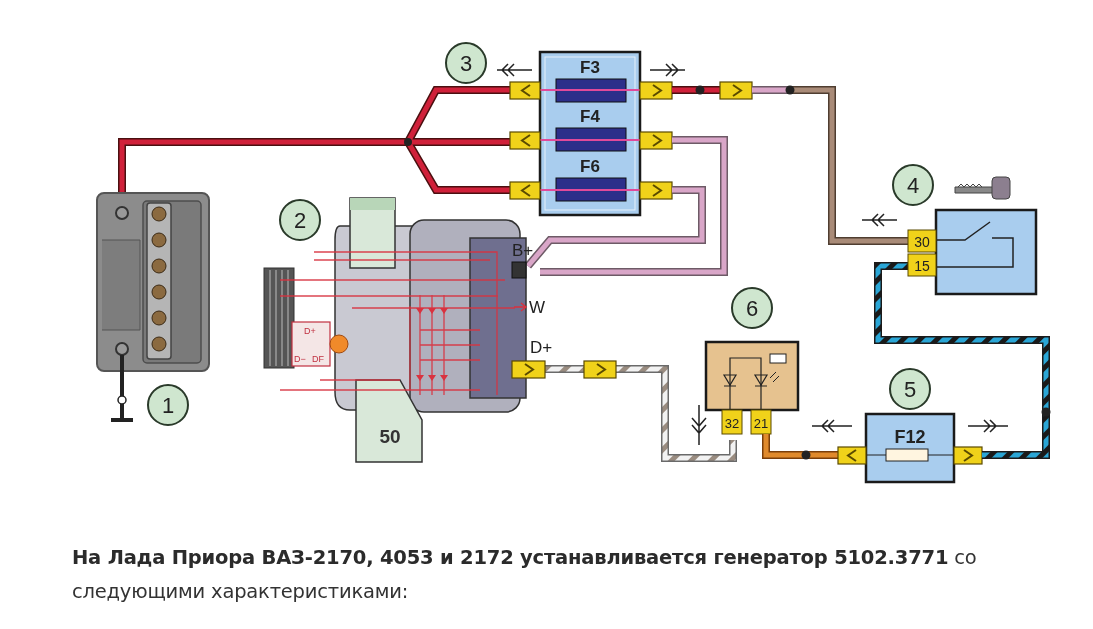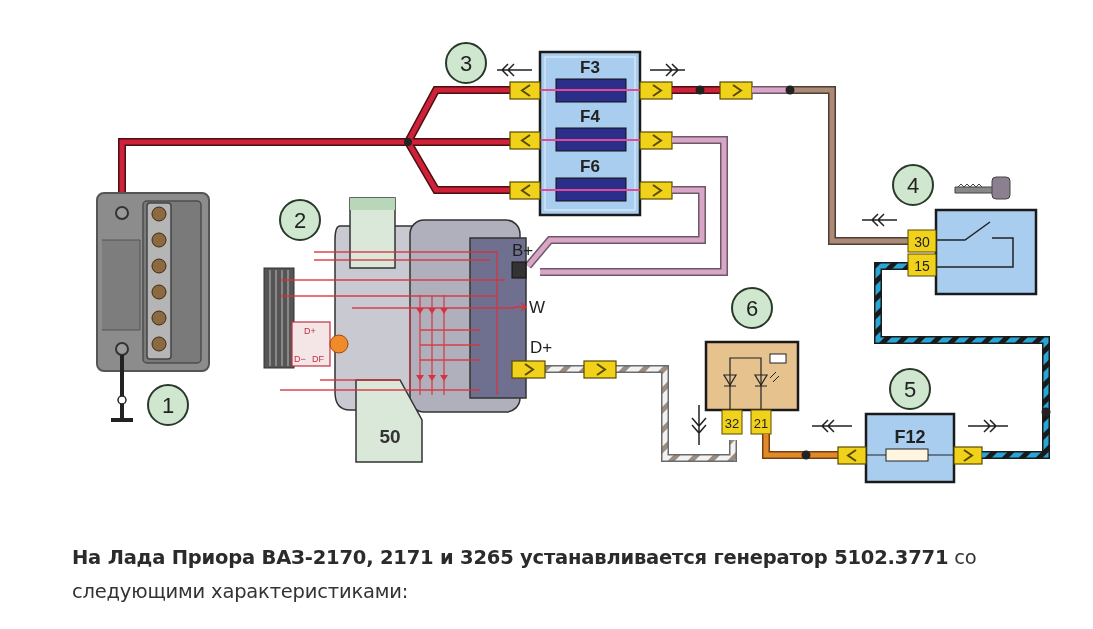--- a/index.html
+++ b/index.html
@@ -249,13 +249,13 @@
   <g>
     <circle cx="910" cy="389" r="20" fill="#cfe6cf" stroke="#2a3a2a" stroke-width="2"></circle>
     <text x="910" y="397" font-size="22" text-anchor="middle" fill="#222">5</text>
   </g>
   <g>
     <circle cx="752" cy="308" r="20" fill="#cfe6cf" stroke="#2a3a2a" stroke-width="2"></circle>
     <text x="752" y="316" font-size="22" text-anchor="middle" fill="#222">6</text>
   </g>
 </svg>
 
-<div class="caption"><b>На Лада Приора ВАЗ-2170, 2171 и 3265 устанавливается генератор 5102.3771</b><span> со следующими характеристиками:</span></div>
+<div class="caption"><b>На Лада Приора ВАЗ-2170, 4053 и 2172 устанавливается генератор 5102.3771</b><span> со следующими характеристиками:</span></div>
 
 </body></html>

